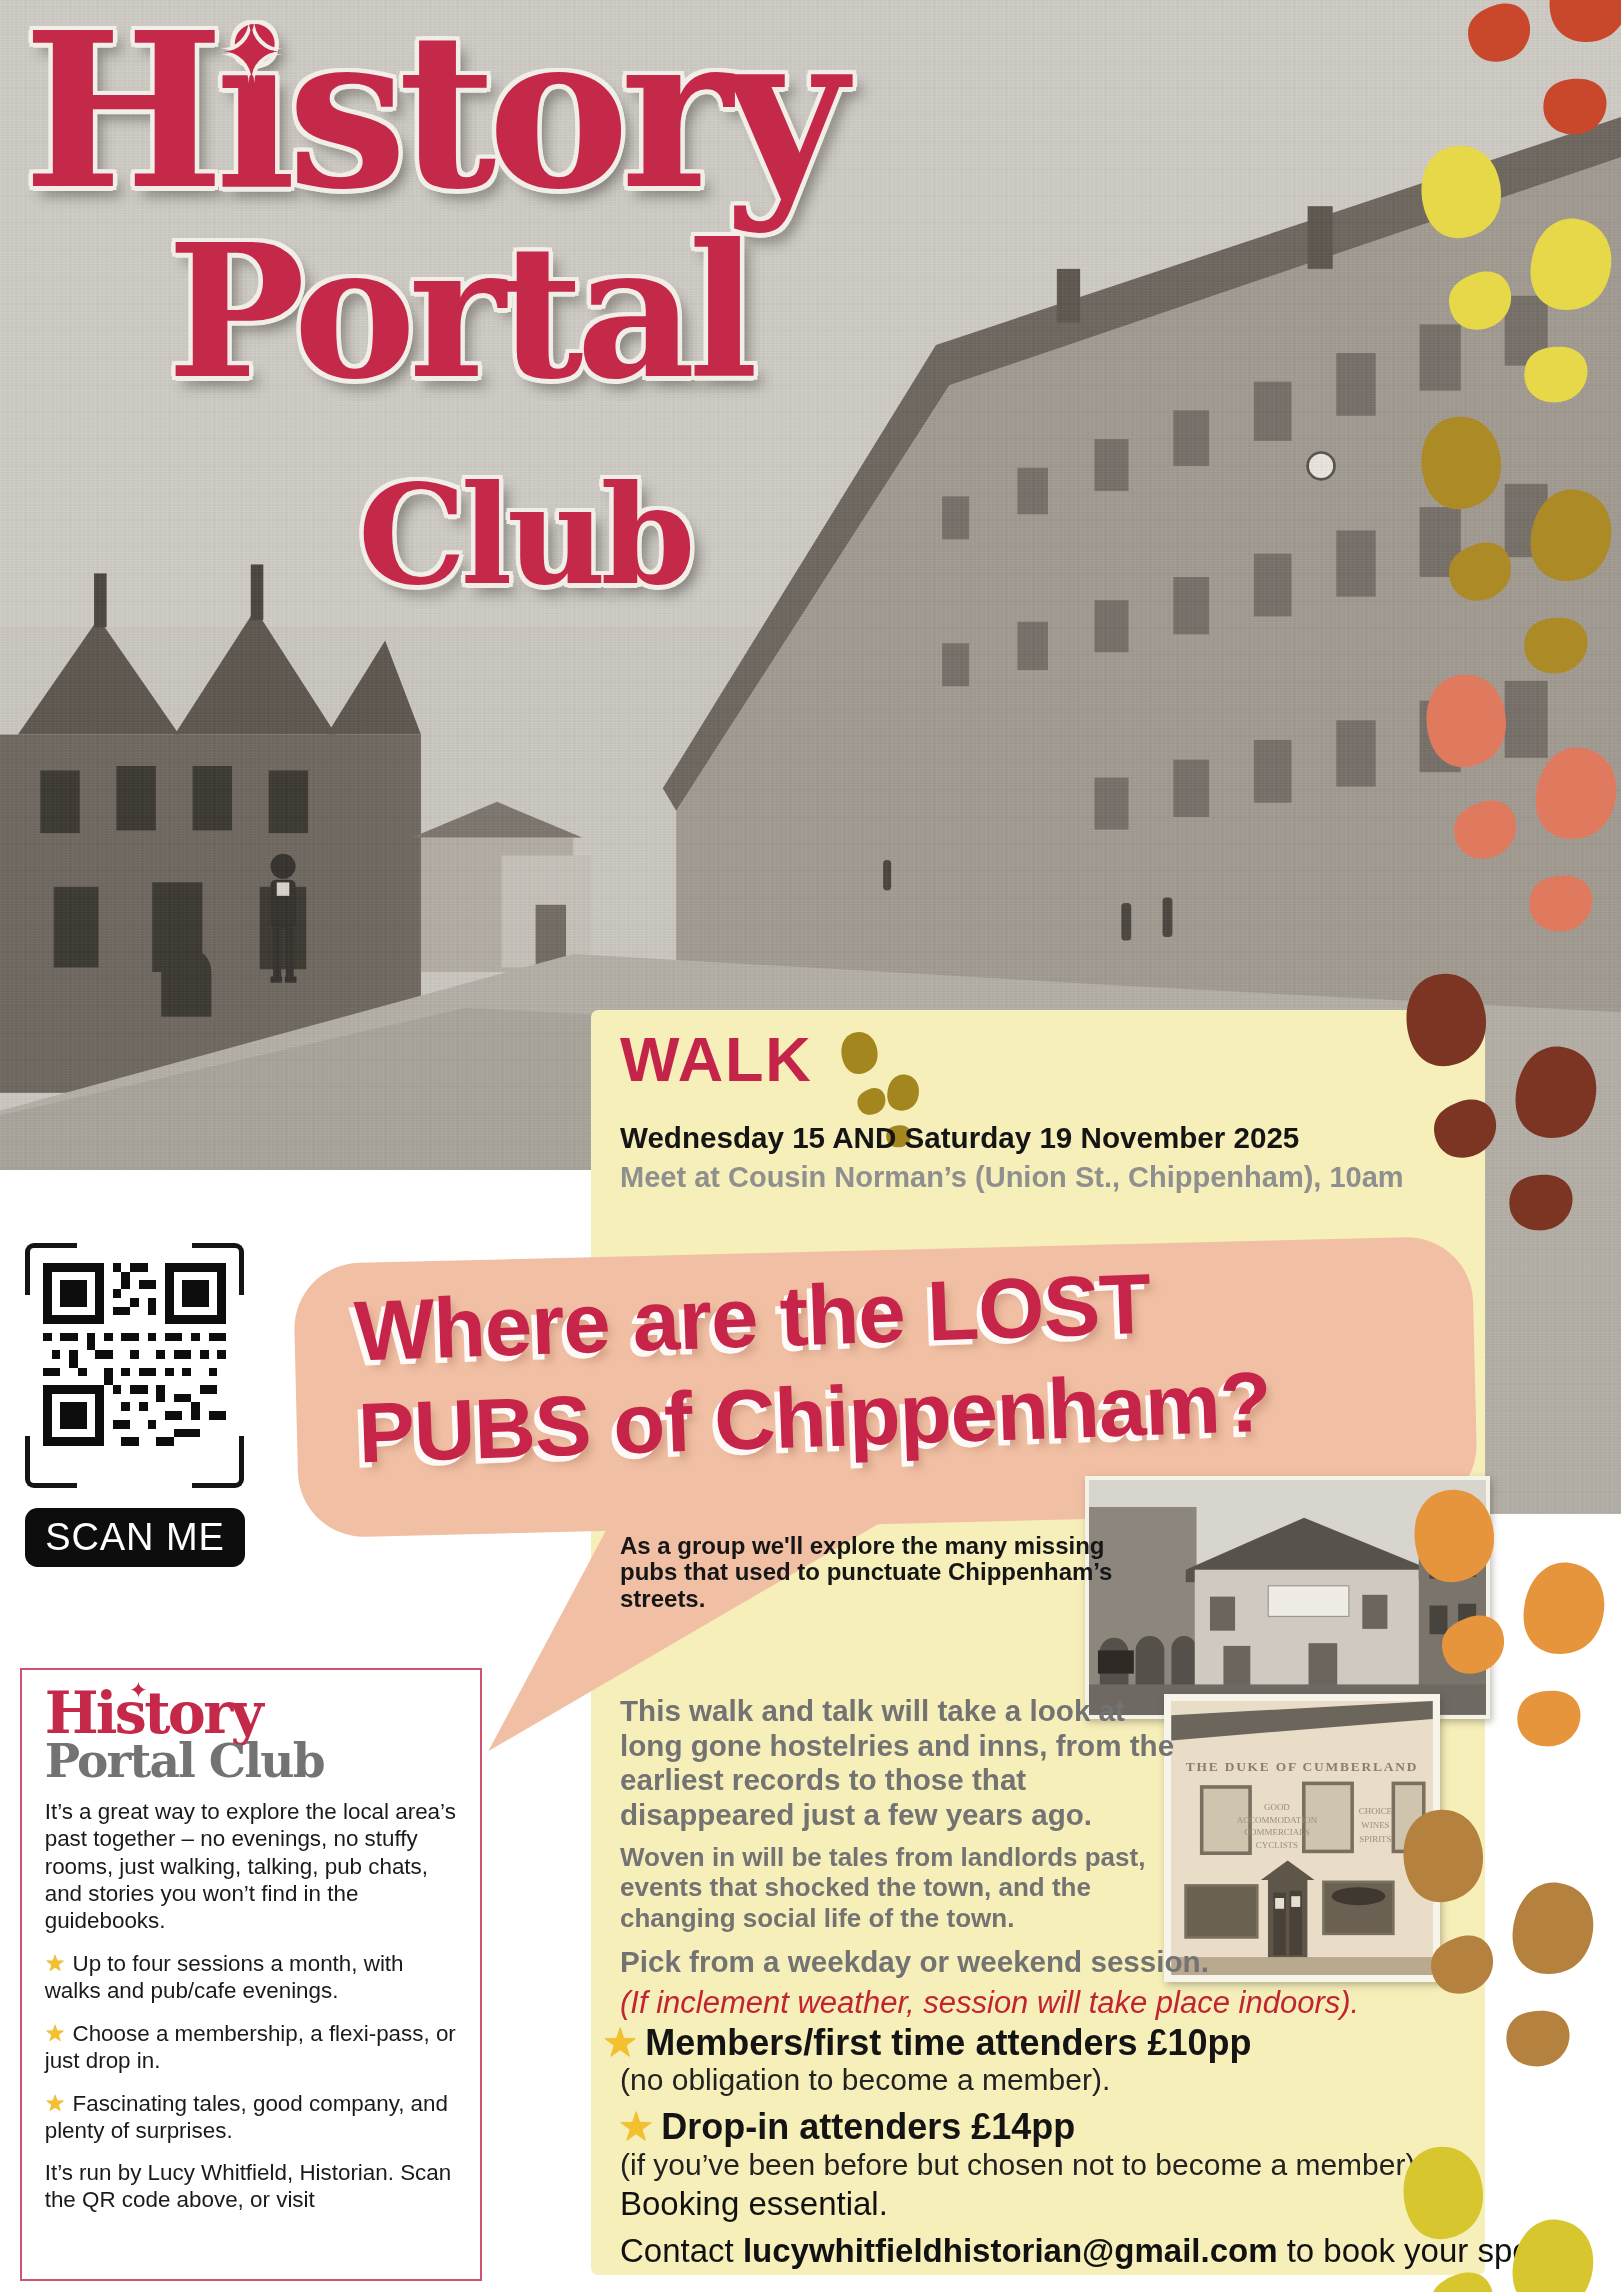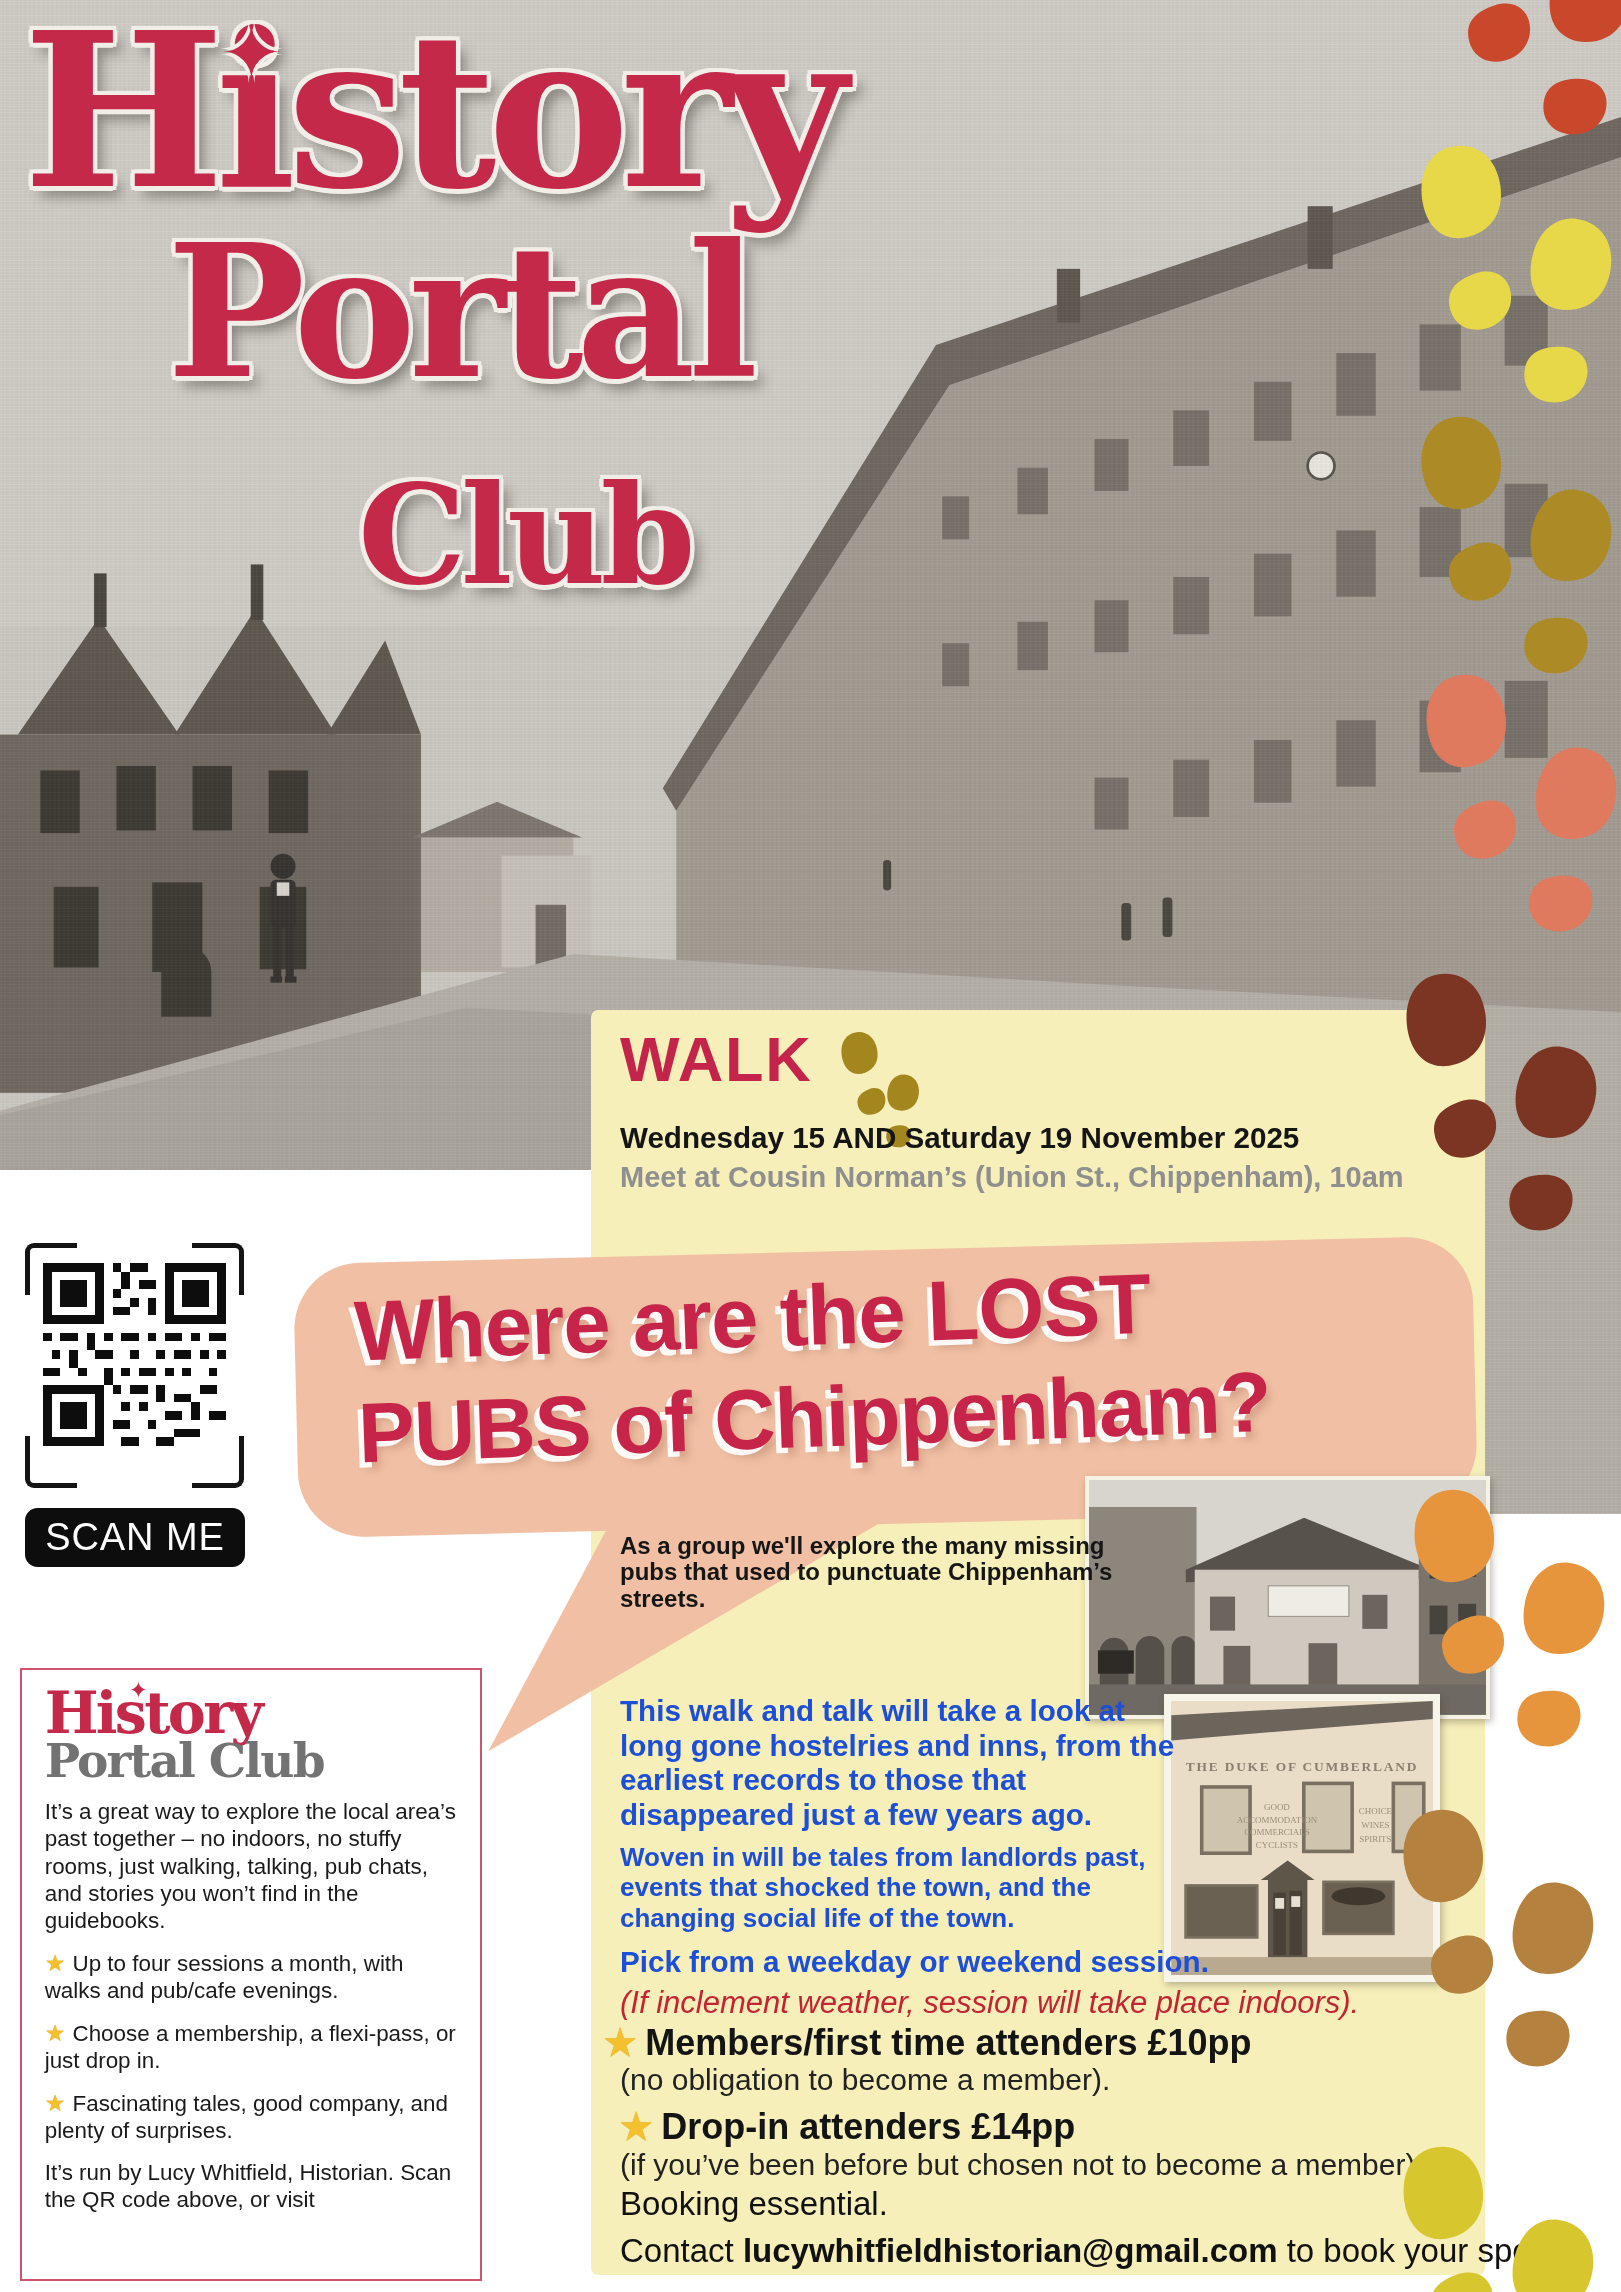--- a/index.html
+++ b/index.html
@@ -26,21 +26,21 @@
   #sparkle{left:220px;top:9px;font-family:"DejaVu Sans",sans-serif;font-size:75px;color:#c4294a;
     text-shadow:-2.7px -2.7px 0 #f1eee8,2.7px -2.7px 0 #f1eee8,-2.7px 2.7px 0 #f1eee8,2.7px 2.7px 0 #f1eee8;}
 
   
   #yellow-panel{left:591px;top:1010px;width:894px;height:1265px;background:#f6efb9;border-radius:7.2px;}
   #walk-heading{left:620px;top:1023px;font-size:63px;font-weight:900;letter-spacing:1.8px;color:#c5244a;}
   #walk-date{left:620px;top:1121px;font-size:29.6px;font-weight:700;color:#151515;}
   #walk-meet{left:620px;top:1161px;font-size:29px;font-weight:700;color:#8f8f8f;}
   #walk-icon{left:845px;top:1026px;width:107px;height:188px;}
 
-  .main-col{color:#1d4ed8;font-weight:700;}
+  .main-col{color:#737373;font-weight:700;}
   #m-intro{left:620px;top:1533px;width:515px;font-size:24px;line-height:1.1;font-weight:800;color:#161616;}
   #m-p1{left:620px;top:1694px;width:555px;font-size:29.6px;line-height:1.17;}
   #m-p2{left:620px;top:1842px;width:573px;font-size:26px;line-height:1.17;}
   #m-p3{left:620px;top:1945px;width:716px;font-size:29.6px;}
   #m-weather{left:620px;top:1985px;width:806px;font-size:31px;font-style:italic;color:#c22433;}
   #m-price1{left:604px;top:2022px;font-size:36px;font-weight:800;color:#141414;}
   #m-price1n{left:620px;top:2063px;font-size:30px;color:#222;}
   #m-price2{left:620px;top:2106px;font-size:36px;font-weight:800;color:#141414;}
   #m-price2n{left:620px;top:2148px;font-size:30px;color:#222;}
   #m-booking{left:620px;top:2185px;font-size:33px;color:#111;}
@@ -322,21 +322,21 @@
         <path d="M8 0h1v1H8zM10 0h2v1h-2zM9 1h1v2H9zM11 2h2v1h-2zM8 3h1v1H8zM10 4h1v1h-1zM12 4h1v2h-1zM8 5h2v1H8zM0 8h1v1H0zM2 8h2v1H2zM5 8h1v2H5zM7 8h1v1H7zM9 8h2v1H9zM12 8h1v1h-1zM14 8h2v1h-2zM17 8h1v1h-1zM19 8h2v1h-2zM1 10h1v1H1zM3 10h1v2H3zM6 10h2v1H6zM10 10h1v1h-1zM13 10h1v1h-1zM15 10h2v1h-2zM18 10h1v1h-1zM20 10h1v1h-1zM0 12h2v1H0zM4 12h1v1H4zM7 12h1v2H7zM9 12h1v1H9zM11 12h2v1h-2zM14 12h1v1h-1zM16 12h1v1h-1zM19 12h1v1h-1zM8 14h1v1H8zM10 14h2v1h-2zM13 14h1v2h-1zM15 15h2v1h-2zM9 16h1v1H9zM11 16h1v1h-1zM14 17h2v1h-2zM8 18h2v1H8zM12 18h1v1h-1zM15 19h1v1h-1zM9 20h2v1H9zM13 20h2v1h-2zM18 14h2v1h-2zM17 16h1v2h-1zM19 17h2v1h-2zM16 19h2v1h-2z"></path>
       </g>
     </svg>
   </div>
   <div id="scanme" class="abs z20">SCAN ME</div>
 
   <div id="left-panel" class="abs z20">
     <div id="lp-spark">✦</div>
     <div id="lp-logo1">History</div>
     <div id="lp-logo2">Portal Club</div>
-    <p class="lp-p">It’s a great way to explore the local area’s past together – no indoors, no stuffy rooms, just walking, talking, pub chats, and stories you won’t find in the guidebooks.</p>
+    <p class="lp-p">It’s a great way to explore the local area’s past together – no evenings, no stuffy rooms, just walking, talking, pub chats, and stories you won’t find in the guidebooks.</p>
     <p class="lp-p"><span class="lp-star">★</span><span>Up to four sessions a month, with walks and pub/cafe evenings.</span></p>
     <p class="lp-p"><span class="lp-star">★</span><span>Choose a membership, a flexi-pass, or just drop in.</span></p>
     <p class="lp-p"><span class="lp-star">★</span><span>Fascinating tales, good company, and plenty of surprises.</span></p>
     <p class="lp-p"><span>It’s run by Lucy Whitfield, Historian. Scan the QR code above, or visit</span></p>
   </div>
 
   <div class="abs pair" style="left:1445px;top:-134px">
     <svg class="print a" width="86" height="192" viewBox="0 0 92 205" fill="#c9472b">
         <use href="#fp"></use>
       </svg>

